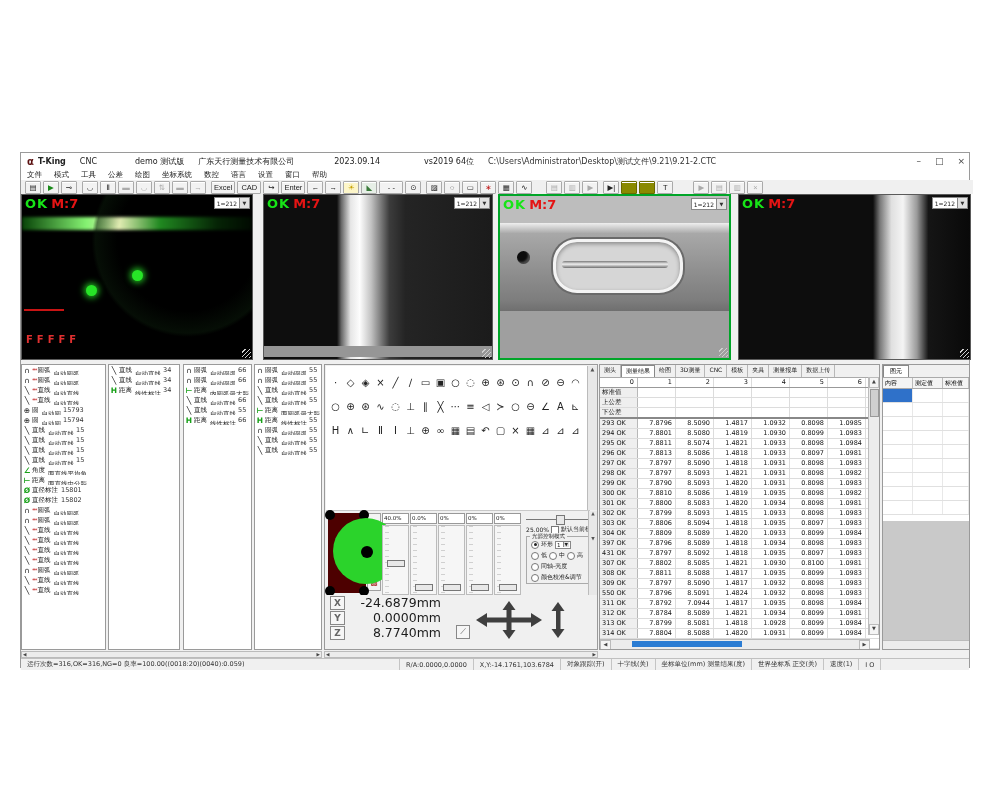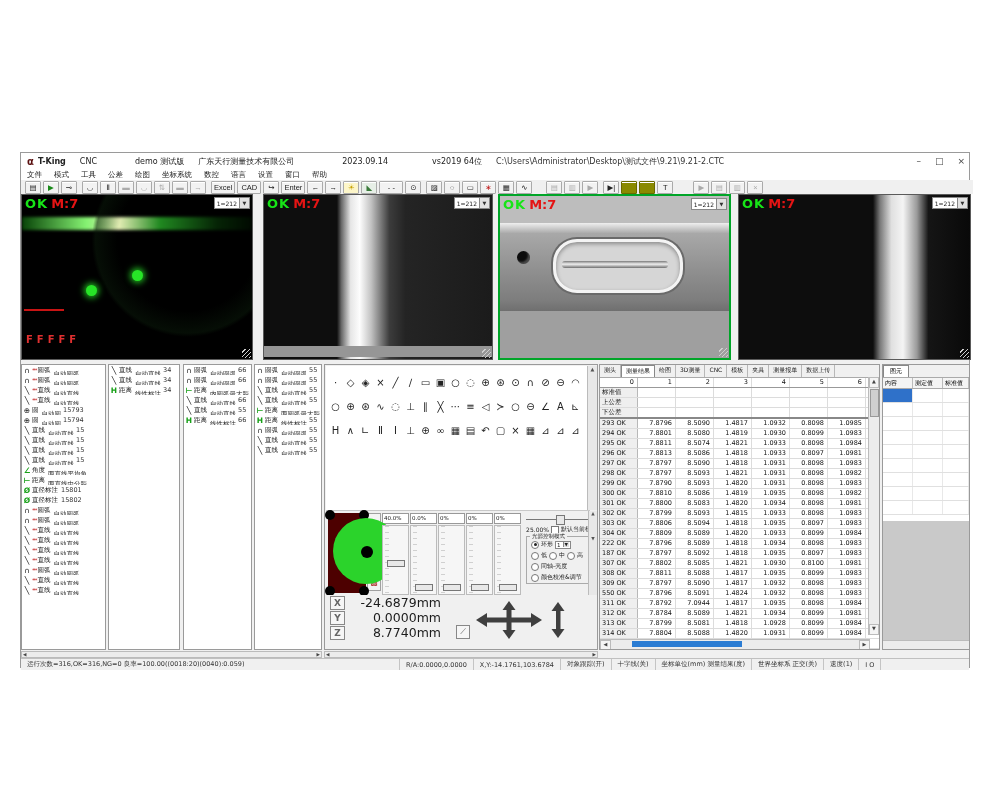--- a/index.html
+++ b/index.html
@@ -182,21 +182,21 @@
 
 <div id="stage">
  <div id="app">
 
   <div id="titlebar">
     <span class="logo">α</span>
     <span class="tseg"><b>T-King</b></span>
     <span class="tseg">CNC</span>
     <span class="tseg" style="margin-left:24px">demo 测试版</span>
     <span class="tseg">广东天行测量技术有限公司</span>
-    <span class="tseg" style="margin-left:34px">2023.09.14</span>
+    <span class="tseg" style="margin-left:26px">2023.09.14</span>
     <span class="tseg" style="margin-left:30px">vs2019 64位</span>
     <span class="tpath">C:\Users\Administrator\Desktop\测试文件\9.21\9.21-2.CTC</span>
     <div id="winbtns">
       <span>–</span>
       <span>□</span>
       <span>×</span>
     </div>
   </div>
 
   <div id="menubar">
@@ -892,30 +892,30 @@
           <div class="trow">
             <span class="tc lab">304  OK</span>
             <span class="tc val">7.8809</span>
             <span class="tc val">8.5089</span>
             <span class="tc val">1.4820</span>
             <span class="tc val">1.0933</span>
             <span class="tc val">0.8099</span>
             <span class="tc val">1.0984</span>
           </div>
           <div class="trow">
-            <span class="tc lab">222  OK</span>
+            <span class="tc lab">397  OK</span>
             <span class="tc val">7.8796</span>
             <span class="tc val">8.5089</span>
             <span class="tc val">1.4818</span>
             <span class="tc val">1.0934</span>
             <span class="tc val">0.8098</span>
             <span class="tc val">1.0983</span>
           </div>
           <div class="trow">
-            <span class="tc lab">187  OK</span>
+            <span class="tc lab">431  OK</span>
             <span class="tc val">7.8797</span>
             <span class="tc val">8.5092</span>
             <span class="tc val">1.4818</span>
             <span class="tc val">1.0935</span>
             <span class="tc val">0.8097</span>
             <span class="tc val">1.0983</span>
           </div>
           <div class="trow">
             <span class="tc lab">307  OK</span>
             <span class="tc val">7.8802</span>

